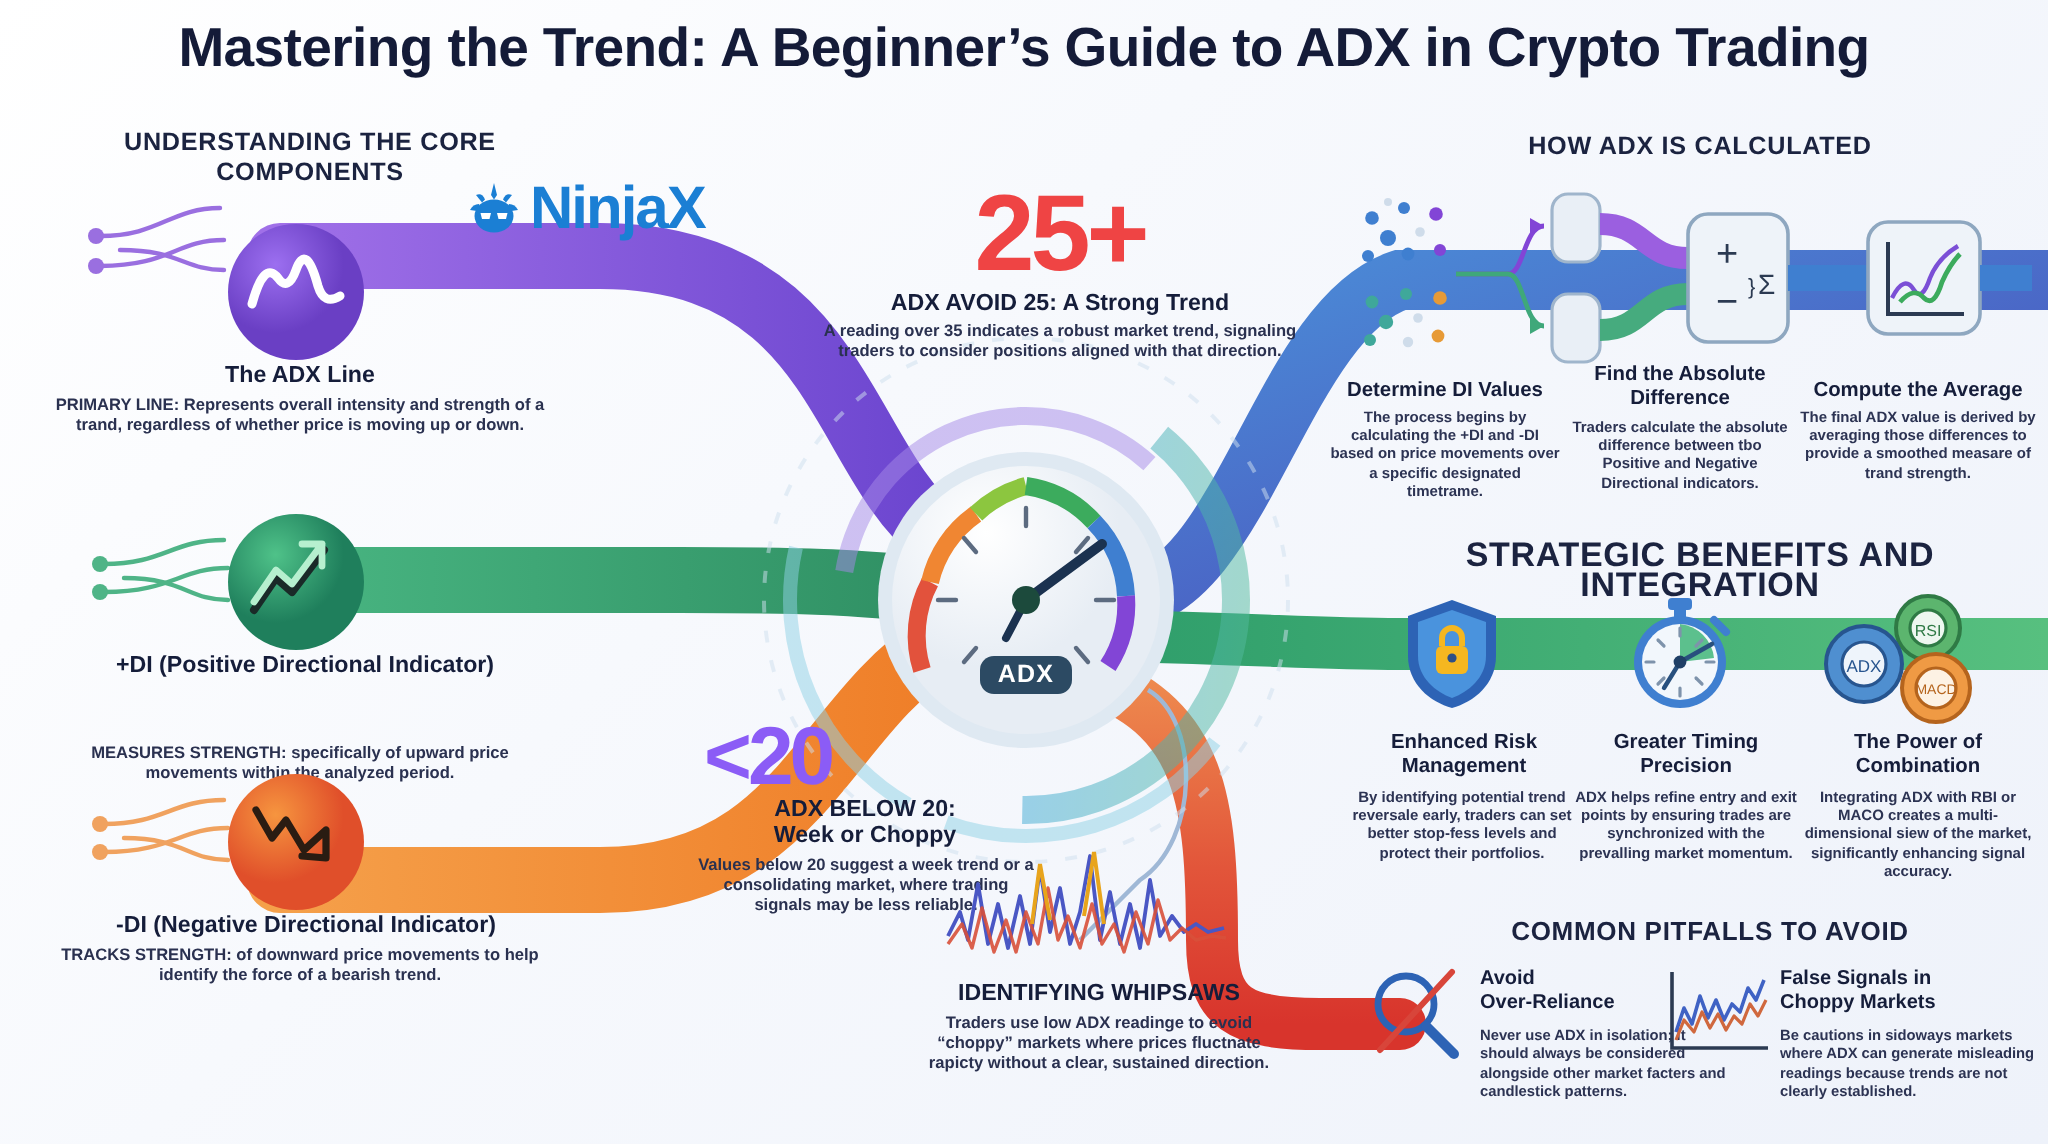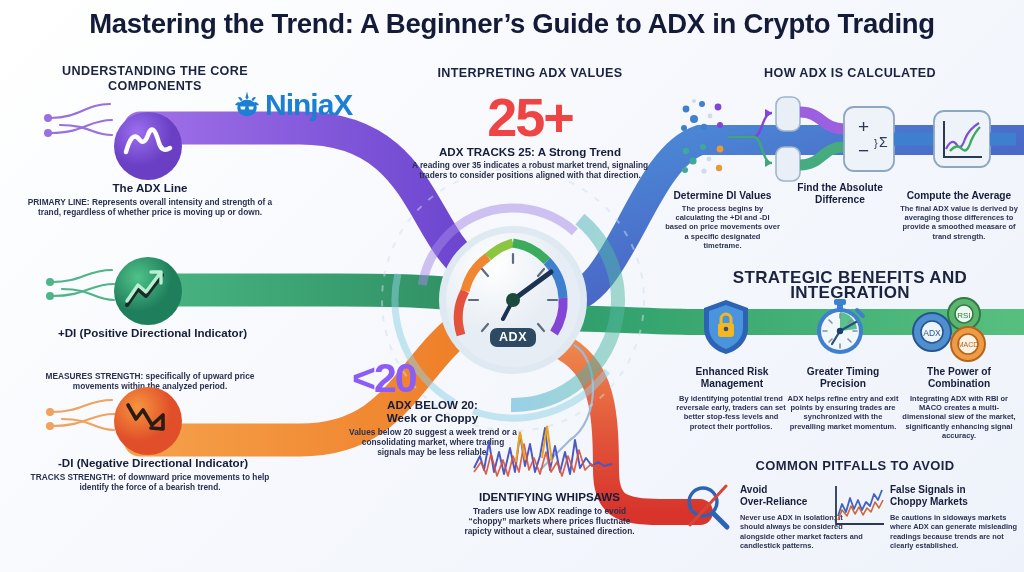--- a/index.html
+++ b/index.html
@@ -188,23 +188,22 @@
           <stop offset="0" stop-color="#f6953f"></stop>
           <stop offset="1" stop-color="#e04f2a"></stop>
         </radialGradient>
       </defs>
     <circle cx="36" cy="36" r="34" fill="url(#nd3)"></circle>
     <path d="M16 20 L24 34 L31 25 L40 40 L51 30 L51 44 L39 43" stroke="#2a1c12" stroke-width="3.6" fill="none" stroke-linejoin="round" stroke-linecap="round"></path>
   </svg>
   <div class="abs node-title" style="top:456px;left:18px;width:270px;">-DI (Negative Directional Indicator)</div>
   <div class="abs node-body" style="top:472px;left:24px;width:252px;">TRACKS STRENGTH: of downward price movements to help identify the force of a bearish trend.</div>
 
-  <div class="abs sec-head" style="top:66px;left:400px;width:260px;">INTERPRETING ADX VALUES</div>
   <div class="abs big-num" id="adx-above-number" style="top:90px;left:400px;width:260px;text-align:center;">25+</div>
-  <div class="abs node-title" style="top:145px;left:400px;width:260px;">ADX TRACKS 25: A Strong Trend</div>
+  <div class="abs node-title" style="top:145px;left:400px;width:260px;">ADX AVOID 25: A Strong Trend</div>
   <div class="abs node-body" style="top:160px;left:408px;width:244px;">A reading over 35 indicates a robust market trend, signaling traders to consider positions aligned with that direction.</div>
 
   <svg class="abs" style="top:222px;left:435px;" width="156" height="156" viewBox="0 0 156 156">
     <defs>
       <radialGradient id="gfaceg" cx="0.35" cy="0.25">
         <stop offset="0" stop-color="#ffffff"></stop>
           <stop offset="1" stop-color="#e7edf4"></stop>
       </radialGradient>
     </defs>
     <circle cx="78" cy="78" r="74" fill="#dfe9f2"></circle>
@@ -307,20 +306,21 @@
     <path d="M268 26 L268 62 L306 62" stroke="#2b3a52" stroke-width="2" fill="none"></path>
     <path d="M270 54 q6 -12 11 -4 q4 6 8 -6 q4 -10 14 -16" stroke="#7b4fd6" stroke-width="2.2" fill="none"></path>
     <path d="M274 56 q7 -8 12 -2 q5 5 9 -8 q4 -9 9 -14" stroke="#3cab5d" stroke-width="2.4" fill="none"></path>
     <path d="M314 44 L340 44" stroke="#3f7fd0" stroke-width="13" fill="none"></path>
   </svg>
 
   <div class="abs mini-title" style="top:190px;left:665px;width:115px;">Determine DI Values</div>
   <div class="abs mini-body" style="top:204px;left:665px;width:115px;">The process begins by calculating the +DI and -DI based on price movements over a specific designated timetrame.</div>
 
   <div class="abs mini-title" style="top:182px;left:786px;width:108px;">Find the Absolute Difference</div>
+  <div class="abs mini-body" style="top:209px;left:784px;width:112px;">Traders calculate the absolute difference between tbo Positive and Negative Directional indicators.</div>
 
   <div class="abs mini-title" style="top:190px;left:900px;width:118px;">Compute the Average</div>
   <div class="abs mini-body" style="top:204px;left:900px;width:118px;">The final ADX value is derived by averaging those differences to provide a smoothed measare of trand strength.</div>
 
   <div class="abs sec-head" style="top:270px;left:680px;width:340px;font-size:17px;">STRATEGIC BENEFITS AND INTEGRATION</div>
 
   <svg class="abs" style="top:298px;left:700px;" width="52" height="58" viewBox="0 0 52 58">
     <path d="M26 2 L48 10 v20 c0 14 -11 23 -22 26 C15 53 4 44 4 30 V10 Z" fill="#2d63b5"></path>
     <path d="M26 7 L43 13 v17 c0 11 -9 18 -17 21 C18 48 9 41 9 30 V13 Z" fill="#4a93dd"></path>
     <rect x="18" y="25" width="16" height="14" rx="3" fill="#f5b720"></rect>

